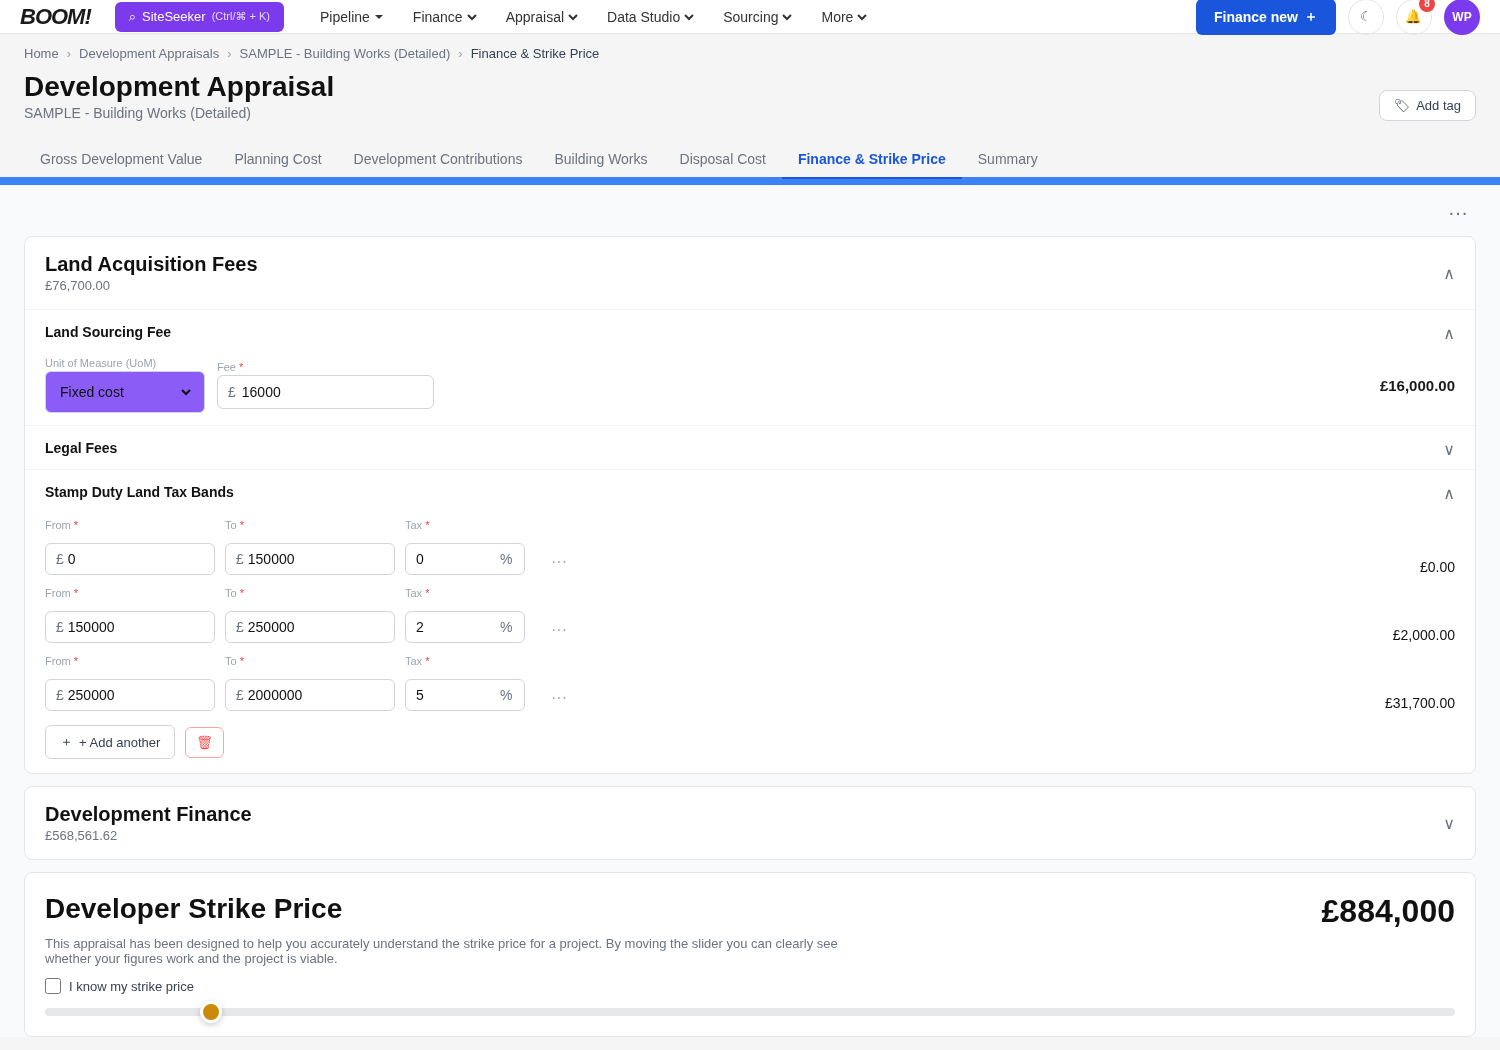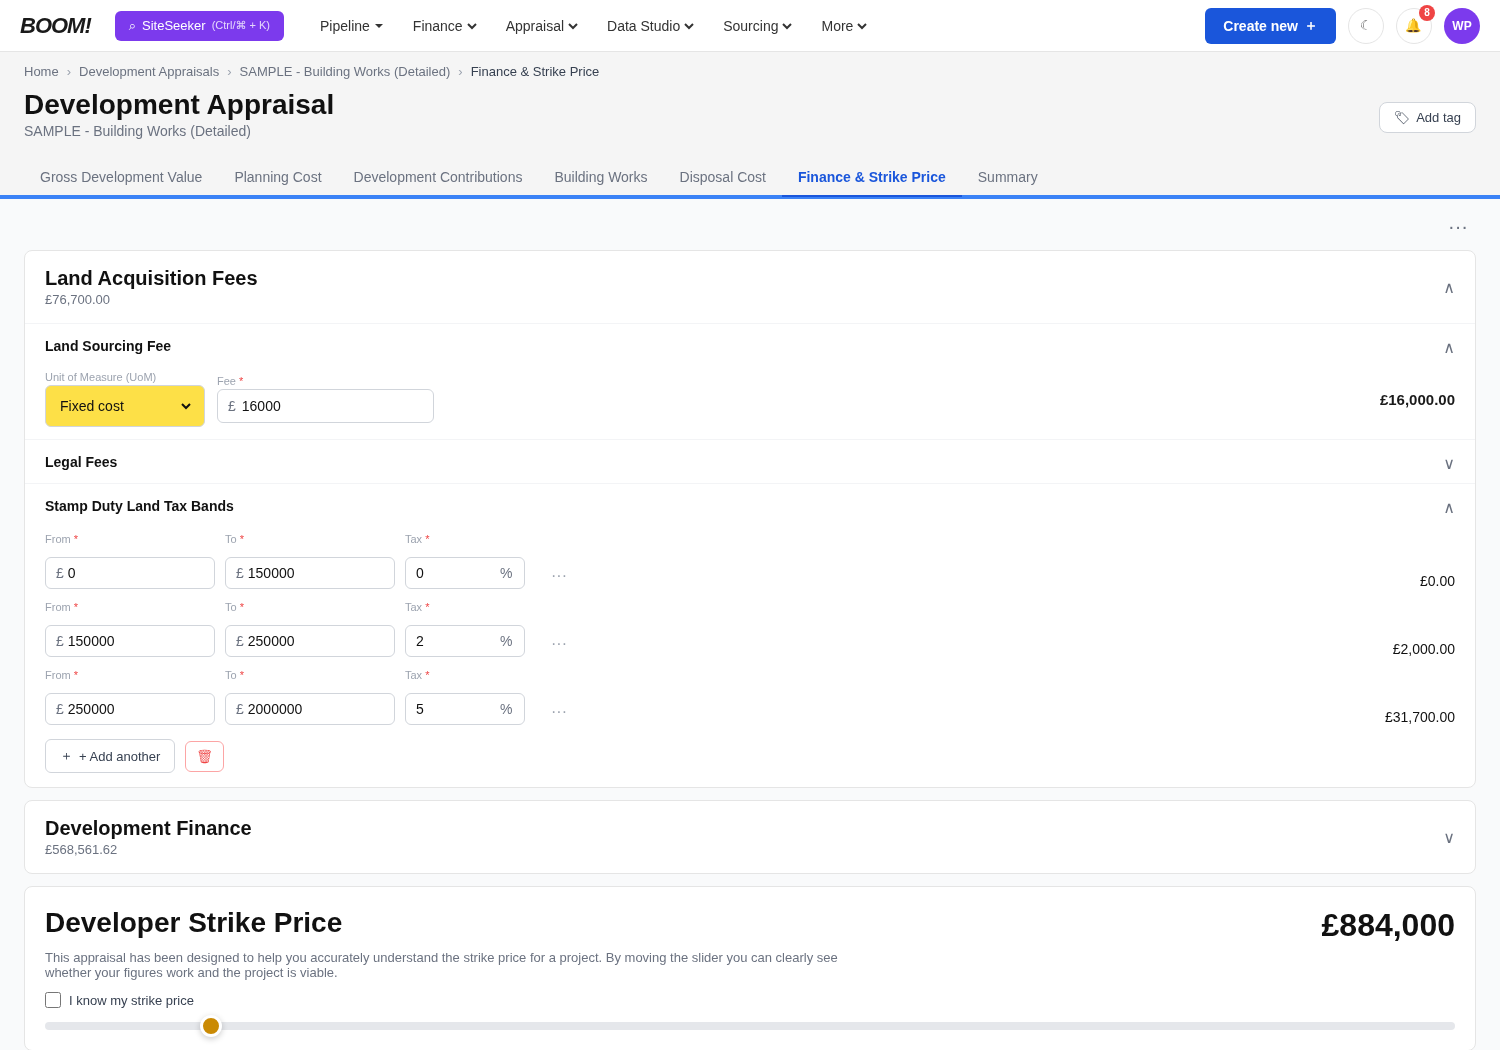--- a/index.html
+++ b/index.html
@@ -1,45 +1,45 @@
 <!DOCTYPE html>
 <html><head>
   <meta charset="utf-8">
   <style>
     * { box-sizing: border-box; margin: 0; padding: 0; }
     body { font-family: -apple-system, BlinkMacSystemFont, 'Segoe UI', sans-serif; background: #f5f5f5; color: #1a1a1a; font-size: 14px; }
 
     
-    .header { display: flex; align-items: center; background: #fff; border-bottom: 1px solid #e5e5e5; padding: 0 20px; height: 52px; gap: 24px; }
+    .header { display: flex; align-items: center; background: #fff; border-bottom: 1px solid #e5e5e5; padding: 0 20px; height: 34px; gap: 24px; }
     .logo { font-weight: 900; font-size: 22px; color: #1a1a1a; letter-spacing: -1px; font-style: italic; }
     .site-seeker-btn { display: flex; align-items: center; gap: 6px; background: #7c3aed; color: #fff; border: none; border-radius: 6px; padding: 7px 14px; cursor: pointer; font-size: 13px; font-weight: 500; }
     .site-seeker-btn .shortcut { font-size: 11px; opacity: 0.8; }
     .nav { display: flex; gap: 4px; flex: 1; }
     .nav-item { display: flex; align-items: center; gap: 3px; padding: 8px 12px; cursor: pointer; font-size: 14px; font-weight: 500; color: #333; border-radius: 6px; }
     .nav-item svg { width: 12px; height: 12px; }
     .header-right { display: flex; align-items: center; gap: 12px; margin-left: auto; }
     .create-new-btn { display: flex; align-items: center; gap: 6px; background: #1a56db; color: #fff; border: none; border-radius: 6px; padding: 9px 18px; cursor: pointer; font-size: 14px; font-weight: 600; }
     .header-icon-btn { background: none; border: 1px solid #e5e5e5; border-radius: 50%; width: 36px; height: 36px; display: flex; align-items: center; justify-content: center; cursor: pointer; position: relative; color: #555; }
     .notif-badge { position: absolute; top: -4px; right: -4px; background: #ef4444; color: #fff; border-radius: 50%; width: 16px; height: 16px; font-size: 10px; display: flex; align-items: center; justify-content: center; font-weight: 700; }
     .avatar { width: 36px; height: 36px; border-radius: 50%; background: #7c3aed; color: #fff; display: flex; align-items: center; justify-content: center; font-size: 12px; font-weight: 700; }
 
     
     .breadcrumb { display: flex; align-items: center; gap: 8px; padding: 12px 24px 0; font-size: 13px; color: #6b7280; }
     .breadcrumb a { color: #6b7280; text-decoration: none; cursor: pointer; }
     .breadcrumb-sep { color: #9ca3af; }
     .breadcrumb-current { color: #374151; font-weight: 500; }
 
     
-    .page-title-area { padding: 10px 24px 0; display: flex; align-items: center; justify-content: space-between; }
+    .page-title-area { padding: 10px 24px 0; display: flex; align-items: flex-end; justify-content: space-between; }
     .page-title { font-size: 28px; font-weight: 800; color: #111; }
     .page-subtitle { font-size: 14px; color: #6b7280; margin-top: 2px; }
     .add-tag-btn { display: flex; align-items: center; gap: 6px; border: 1.5px solid #d1d5db; border-radius: 8px; padding: 7px 14px; cursor: pointer; font-size: 13px; color: #374151; background: #fff; margin-top: 6px; }
 
     
-    .tabs { display: flex; gap: 0; padding: 16px 24px 0; border-bottom: 4px solid #3b82f6; margin-top: 4px; }
+    .tabs { display: flex; gap: 0; padding: 16px 24px 0; border-bottom: 8px solid #3b82f6; margin-top: 4px; }
     .tab { padding: 10px 16px; cursor: pointer; font-size: 14px; color: #6b7280; border-bottom: 2px solid transparent; margin-bottom: -2px; white-space: nowrap; }
     .tab.active { color: #1a56db; border-bottom-color: #1a56db; font-weight: 600; }
 
     
     .main { padding: 0 24px; background: #f9fafb; min-height: 600px; }
 
     
     .options-row { display: flex; justify-content: flex-end; padding: 12px 0 8px; }
     .three-dots-btn { background: none; border: none; cursor: pointer; color: #6b7280; font-size: 20px; padding: 4px 8px; border-radius: 4px; }
 
@@ -53,21 +53,21 @@
     
     .sub-section { border-top: 1px solid #f3f4f6; }
     .sub-header { display: flex; align-items: flex-start; justify-content: space-between; padding: 14px 20px 10px; }
     .sub-title { font-size: 14px; font-weight: 600; color: #111; }
 
     
     .form-row { display: flex; align-items: center; padding: 4px 20px 12px; gap: 12px; }
     .field-group { display: flex; flex-direction: column; gap: 2px; }
     .field-label { font-size: 11px; color: #9ca3af; }
     .field-label .required { color: #ef4444; }
-    .form-select-wrap { display: flex; border: 1.5px solid #d1d5db; border-radius: 6px; background: #fde047; padding: 11px 10px; min-width: 160px; }
+    .form-select-wrap { display: flex; border: 1.5px solid #d1d5db; border-radius: 6px; background: #8b5cf6; padding: 11px 10px; min-width: 160px; }
     .form-select { border: none; background: none; font-size: 14px; color: #111; cursor: pointer; outline: none; flex: 1; }
     .form-input-wrap { display: flex; align-items: center; border: 1.5px solid #d1d5db; border-radius: 6px; background: #fff; padding: 8px 10px; min-width: 160px; gap: 6px; }
     .form-input-prefix { color: #6b7280; font-size: 14px; }
     .form-input { border: none; background: none; font-size: 14px; color: #111; outline: none; flex: 1; min-width: 60px; }
 
     
     .tax-band-row { display: flex; align-items: flex-end; padding: 6px 20px; gap: 10px; }
     .tax-band-field { display: flex; flex-direction: column; gap: 12px; }
     .tax-band-label { font-size: 11px; color: #9ca3af; }
     .tax-band-input-wrap { display: flex; align-items: center; border: 1.5px solid #d1d5db; border-radius: 6px; background: #fff; padding: 7px 10px; gap: 4px; min-width: 170px; }
@@ -144,21 +144,21 @@
     </div>
     <div class="nav-item">
       <span>More</span>
       <svg viewBox="0 0 12 12" fill="none" stroke="currentColor" stroke-width="2">
           <path d="M2 4l4 4 4-4"></path>
         </svg>
     </div>
   </nav>
   <div class="header-right">
     <button class="create-new-btn">
-      <span>Create new</span>
+      <span>Finance new</span>
       <span>＋</span>
     </button>
     <button class="header-icon-btn">
       <span>☾</span>
     </button>
     <button class="header-icon-btn">
       <span>🔔</span>
       <span class="notif-badge">8</span>
     </button>
     <div class="avatar">WP</div>

